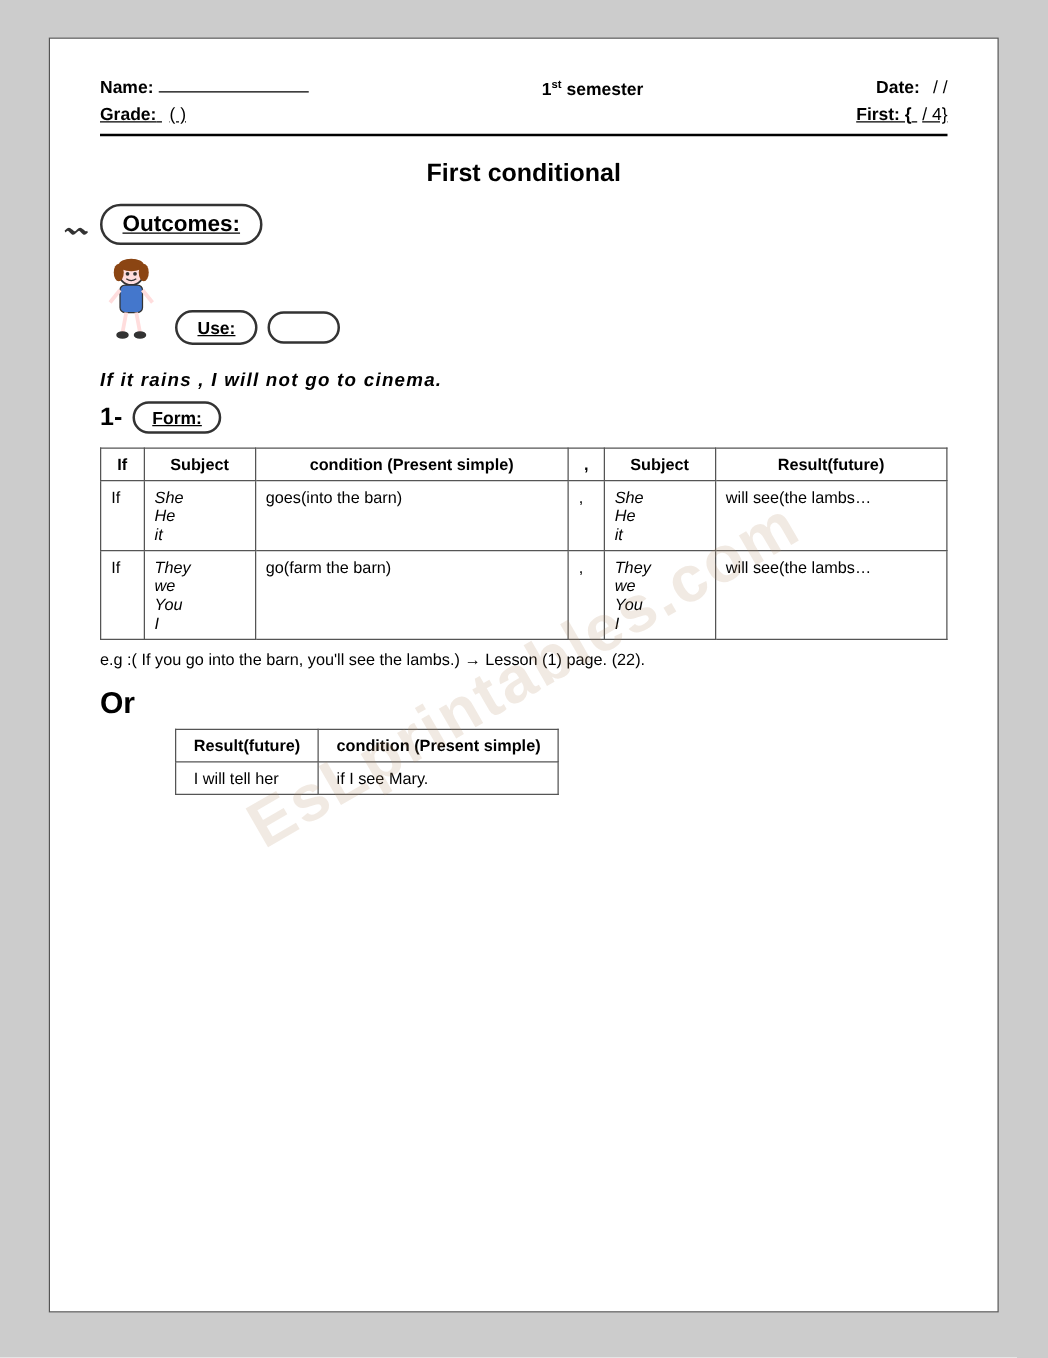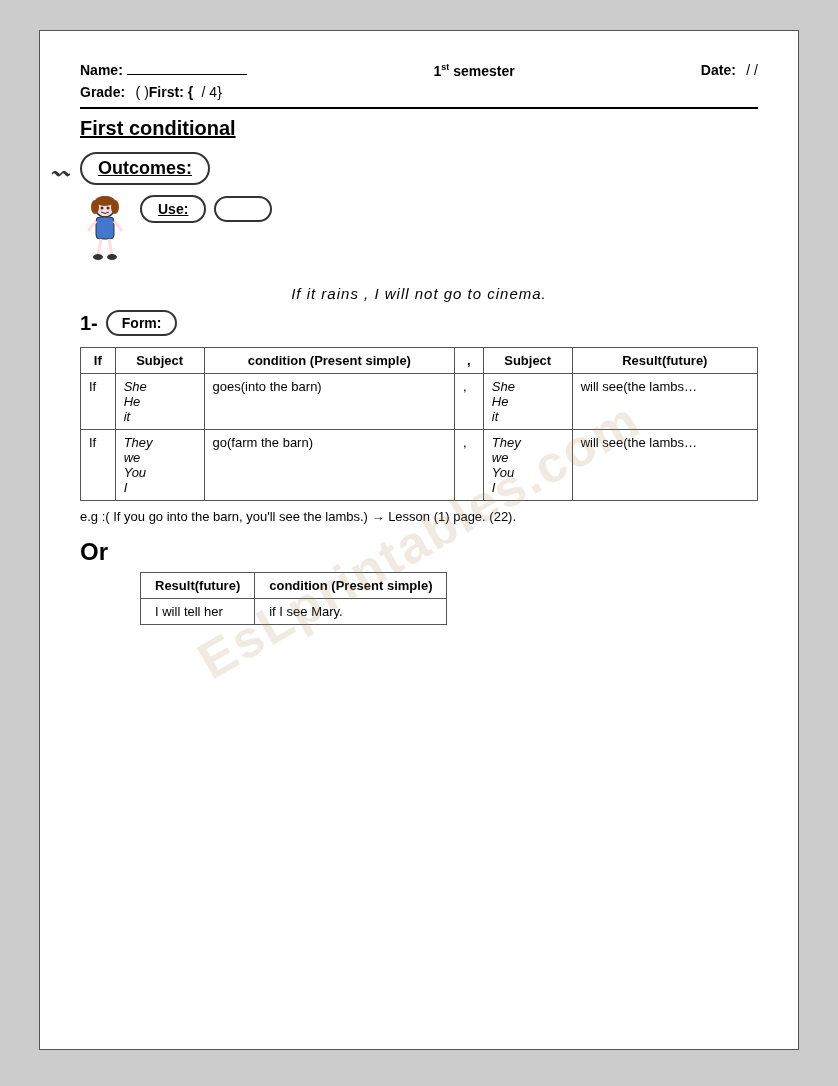--- a/index.html
+++ b/index.html
@@ -21,63 +21,65 @@
       position: relative;
     }
     .header-row1 {
       display: flex;
       justify-content: space-between;
       align-items: center;
       margin-bottom: 4px;
     }
     .header-row2 {
       display: flex;
+      justify-content: space-between;
       align-items: center;
-      margin-bottom: 8px;
+      margin-bottom: 19px;
       border-bottom: 2px solid #000;
       padding-bottom: 6px;
+      text-decoration: underline;
     }
     .header-label {
       font-weight: bold;
       font-size: 14px;
     }
     .header-value {
       font-size: 14px;
     }
     sup { font-size: 9px; }
     .page-title {
+      text-align: center;
       font-size: 20px;
       font-weight: bold;
-      text-decoration: underline;
       margin-bottom: 12px;
       margin-top: 4px;
     }
     .outcomes-section {
       display: flex;
       align-items: flex-start;
       margin-bottom: 10px;
       gap: 10px;
     }
     .outcomes-text {
       font-size: 13px;
       line-height: 1.5;
       flex: 1;
     }
     .use-section {
       display: flex;
-      align-items: flex-start;
+      align-items: flex-end;
       gap: 10px;
       margin: 10px 0 20px 0;
     }
     .example-sentence {
-      text-align: center;
       font-size: 15px;
       font-style: italic;
       margin: 10px 0 8px 0;
       letter-spacing: 1px;
+      font-weight: bold;
     }
     .section-number {
       display: flex;
       align-items: center;
       gap: 8px;
       margin-bottom: 8px;
       font-size: 20px;
       font-weight: bold;
     }
     .form-table {
@@ -212,21 +214,21 @@
       </div>
 
       <div style="border:2px solid #333;border-radius:40px;padding:4px 20px;background:#fff;font-size:12px;color:#fff;">&nbsp;&nbsp;&nbsp;&nbsp;</div>
     </div>
   </div>
 
   <div class="example-sentence">If it rains      ,     I will not go to cinema.</div>
 
   <div class="section-number">
     <span>1-</span>
-    <div style="border:2px solid #333;border-radius:30px;padding:3px 14px;background:#fff;font-size:14px;font-weight:bold;">Form:</div>
+    <div style="border:2px solid #333;border-radius:30px;padding:3px 14px;background:#fff;font-size:14px;font-weight:bold;text-decoration:underline;">Form:</div>
   </div>
 
   <table class="form-table">
     <thead>
       <tr>
         <th>If</th>
         <th>Subject</th>
         <th>condition (Present simple)</th>
         <th>,</th>
         <th>Subject</th>

